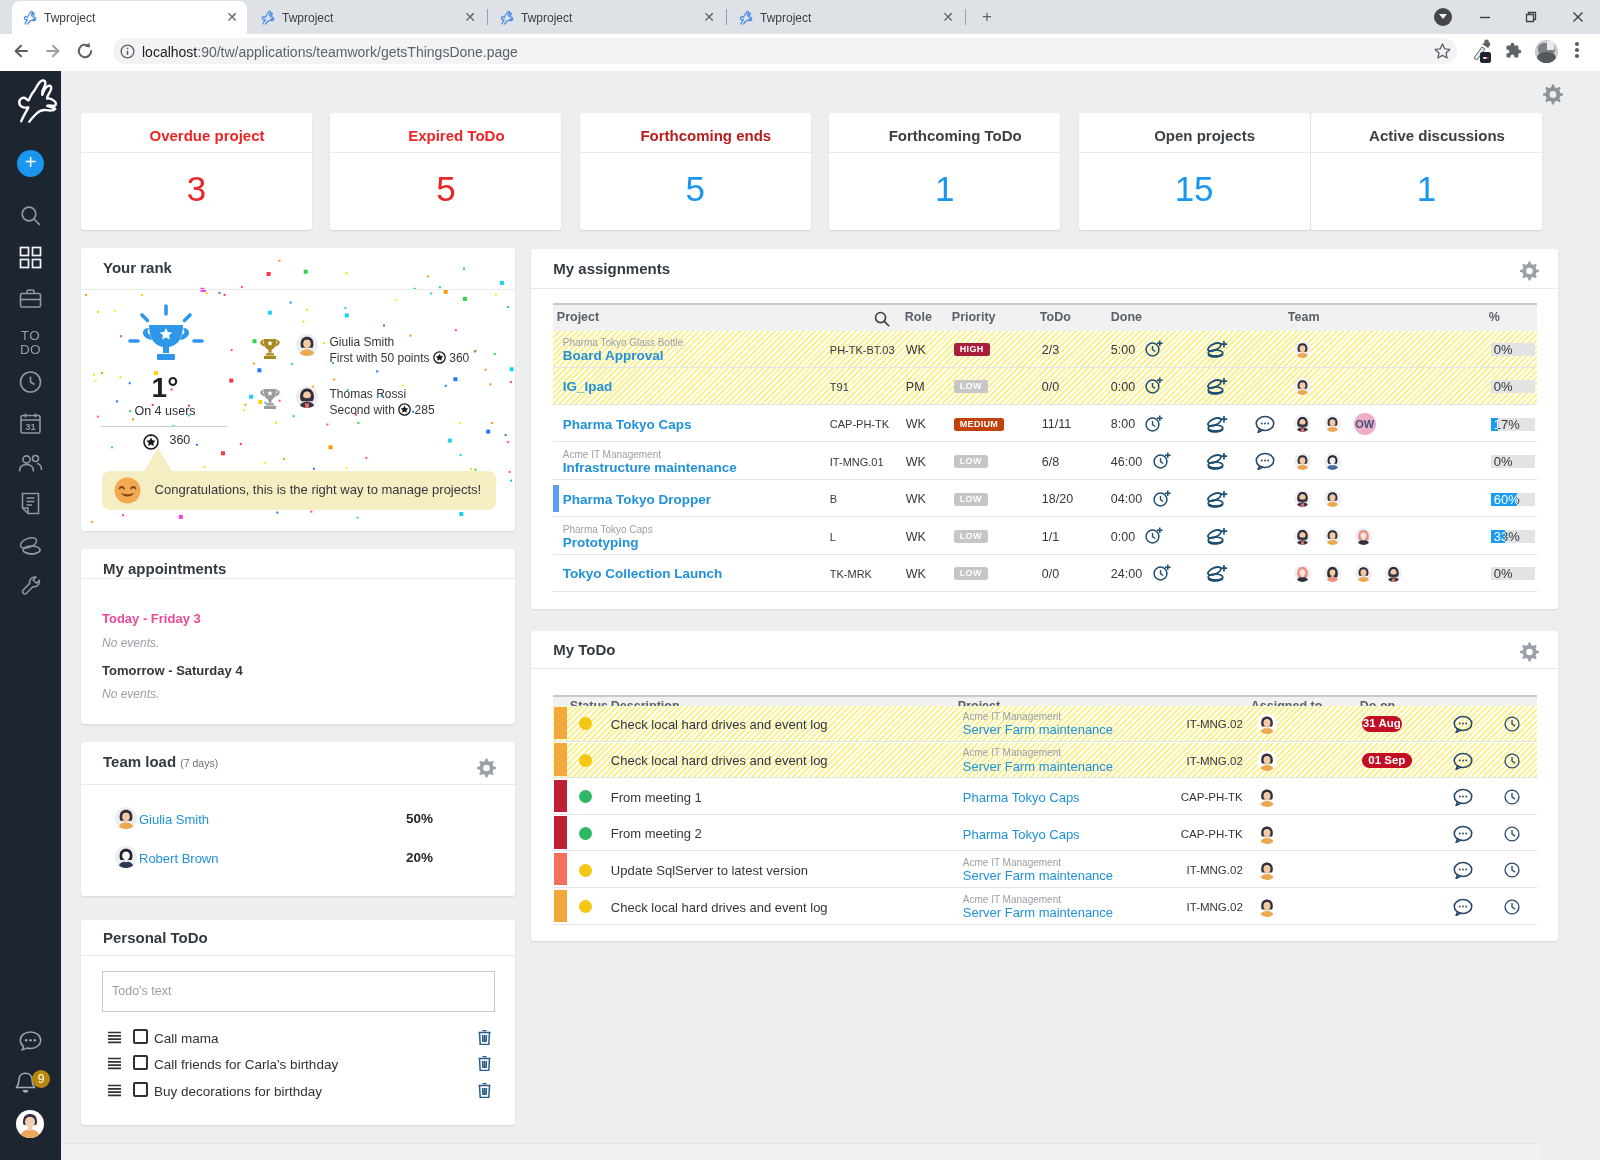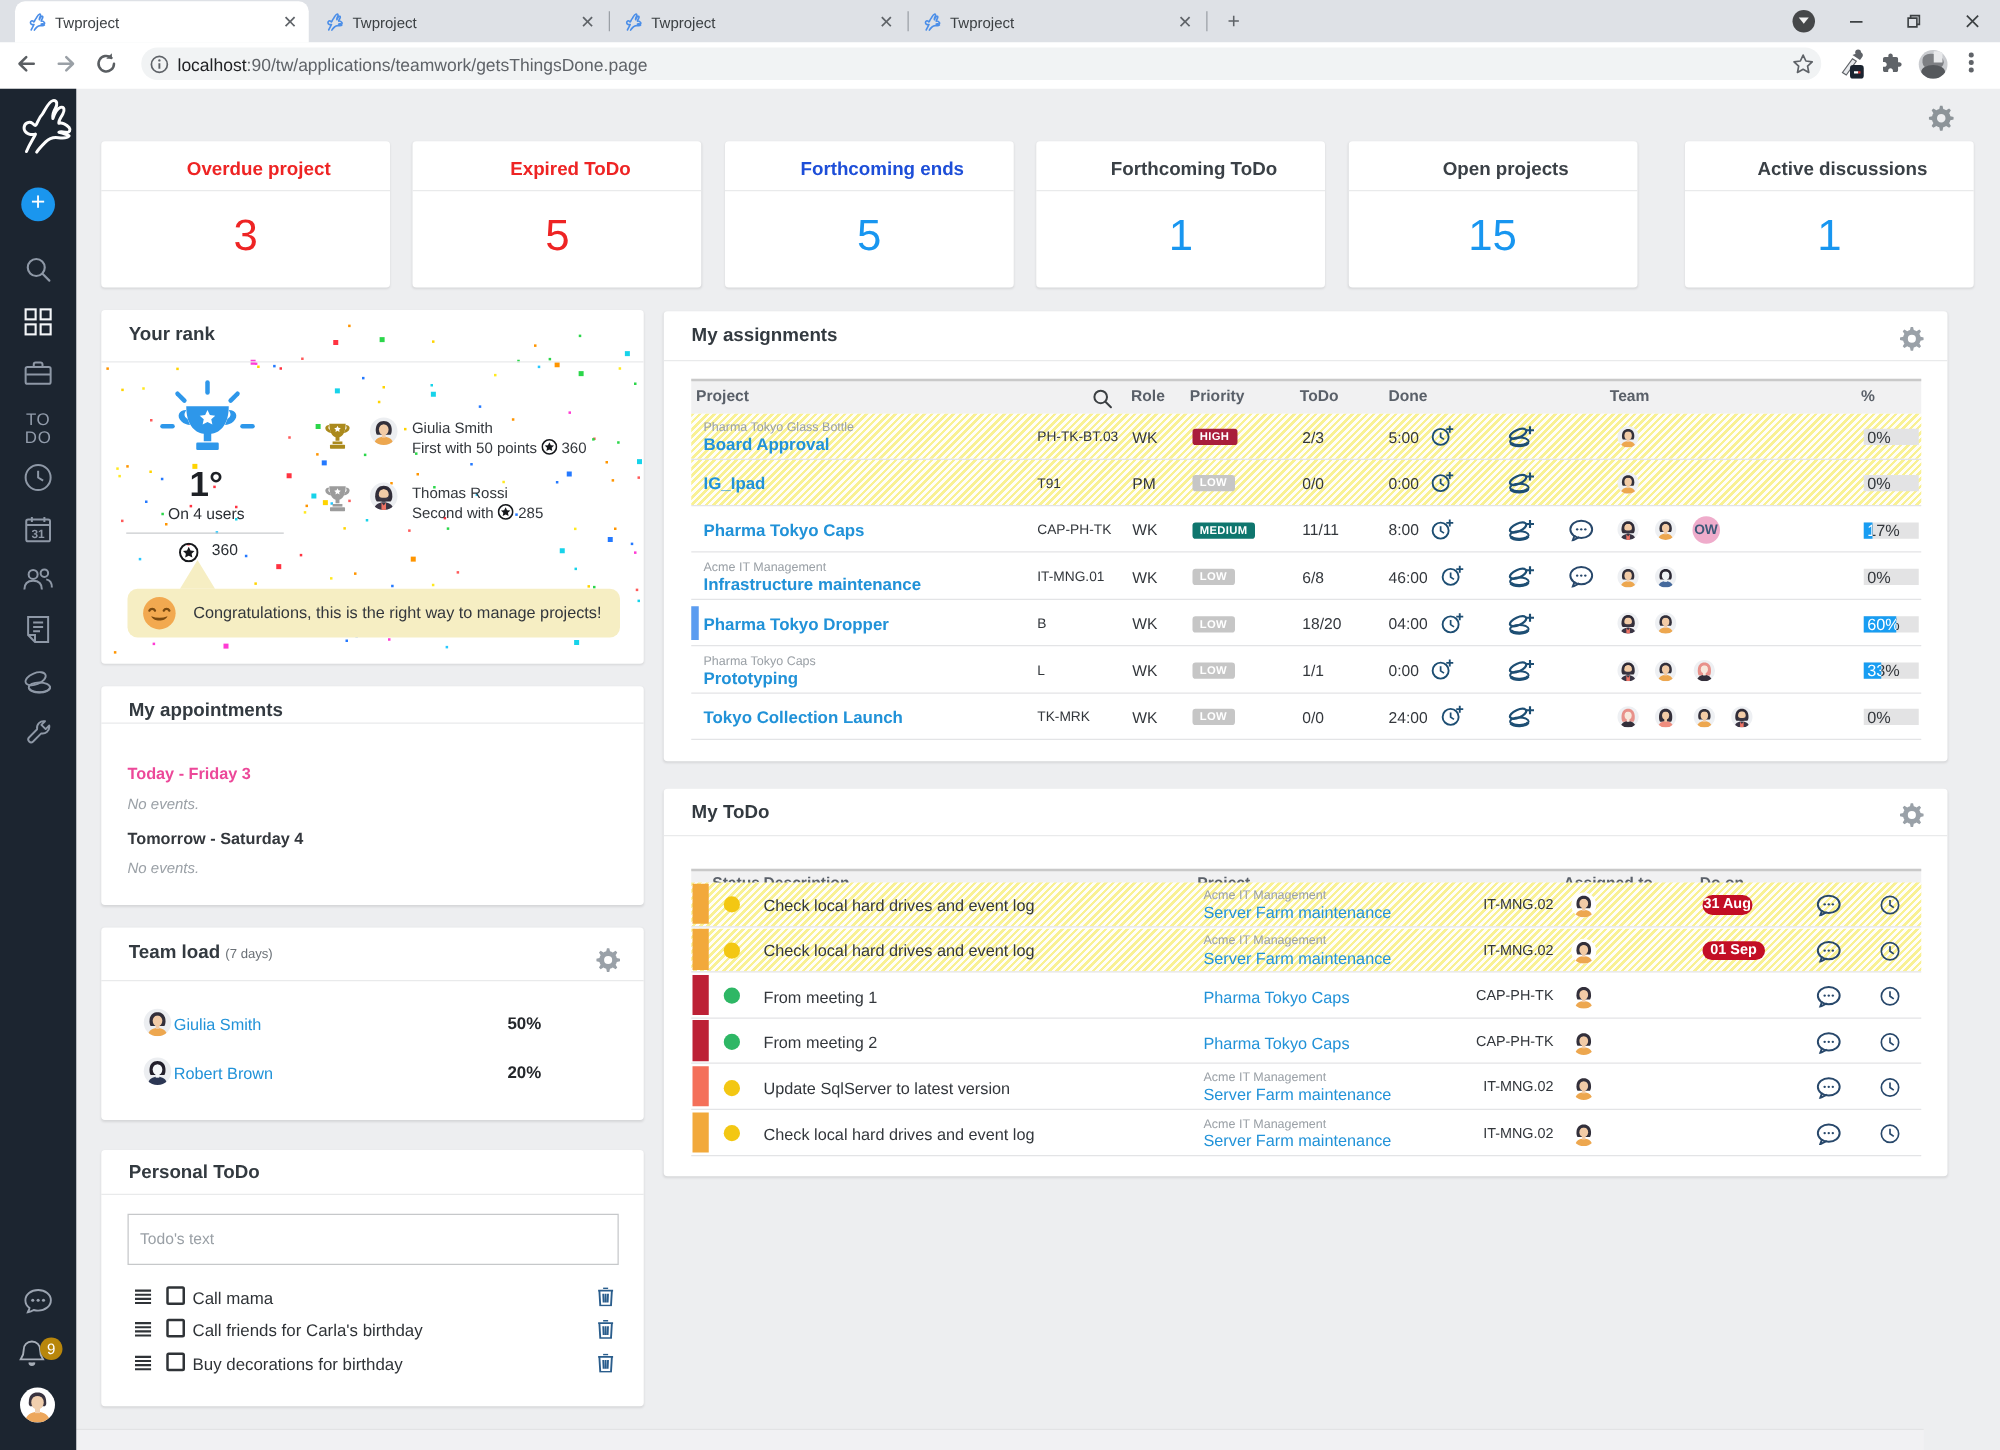--- a/index.html
+++ b/index.html
@@ -297,21 +297,21 @@
           </svg>
         </span>
 <div style="position:absolute;left:938px;top:12px;width:44px;height:13px;background:#e3e3e4;">
 <div style="position:absolute;left:3px;top:0px;font-size:13px;line-height:13px;color:#33373c;">0%</div>
 </div>
 </div>
 <div class="row" style="left:21.5px;top:156.8px;width:984px;height:36.5px;border-bottom:1px solid #e3e4e6;">
 <a class="lnk" style="position:absolute;left:10px;top:11px;font-size:13.5px;font-weight:bold;">Pharma Tokyo Caps</a>
 <div style="position:absolute;left:277px;top:12.5px;font-size:11px;color:#33373c;">CAP-PH-TK</div>
 <div style="position:absolute;left:353px;top:11.5px;font-size:12.5px;color:#33373c;">WK</div>
-<div style="position:absolute;left:401px;top:12px;height:13px;border-radius:2.5px;background:#0f766e;color:#fff;font-size:9px;font-weight:bold;line-height:13px;padding:0 6px;letter-spacing:0.3px;display:inline-block;">MEDIUM</div>
+<div style="position:absolute;left:401px;top:12px;height:13px;border-radius:2.5px;background:#c2410c;color:#fff;font-size:9px;font-weight:bold;line-height:13px;padding:0 6px;letter-spacing:0.3px;display:inline-block;">MEDIUM</div>
 <div style="position:absolute;left:489px;top:11.5px;font-size:12.5px;color:#33373c;">11/11</div>
 <div style="position:absolute;left:558px;top:11.5px;font-size:12.5px;color:#33373c;">8:00</div>
 <svg style="position:absolute;left:591px;top:8px;" width="22" height="20" viewBox="0 0 22 20">
           <use href="#clockplus"></use>
         </svg>
 <svg style="position:absolute;left:653px;top:8px;" width="22" height="22" viewBox="0 0 22 22">
           <use href="#wklog"></use>
         </svg>
 <svg style="position:absolute;left:702px;top:9px;" width="20" height="18" viewBox="0 0 19 17">
           <use href="#chatico"></use>
@@ -605,35 +605,35 @@
       <div class="t red">Overdue project</div>
       <div class="line"></div>
       <div class="n red">3</div>
     </div>
 <div class="card stat" style="left:330.4px;">
       <div class="t red">Expired ToDo</div>
       <div class="line"></div>
       <div class="n red">5</div>
     </div>
 <div class="card stat" style="left:579.8px;">
-      <div class="t" style="color:#1d4ed8;">Forthcoming ends</div>
+      <div class="t" style="color:#b91c1c;">Forthcoming ends</div>
       <div class="line"></div>
       <div class="n blue">5</div>
     </div>
 <div class="card stat" style="left:829.2px;">
       <div class="t" style="color:#3a4046;">Forthcoming ToDo</div>
       <div class="line"></div>
       <div class="n blue">1</div>
     </div>
 <div class="card stat" style="left:1078.6px;">
       <div class="t" style="color:#3a4046;">Open projects</div>
       <div class="line"></div>
       <div class="n blue">15</div>
     </div>
-<div class="card stat" style="left:1348px;">
+<div class="card stat" style="left:1311px;">
       <div class="t" style="color:#3a4046;">Active discussions</div>
       <div class="line"></div>
       <div class="n blue">1</div>
     </div>
 <svg style="position:absolute;left:1543px;top:13px;" width="20" height="21" viewBox="0 0 20 21">
       <use href="#gear8" fill="#8d9499"></use>
     </svg>
 
 <div class="card" id="rank" style="left:81px;top:177px;width:434px;height:283px;overflow:hidden;">
   <div style="position:absolute;left:2px;top:2px;width:2.4px;height:2.4px;box-shadow:140.6px 43.8px #ff3341, 33.0px 150.4px #2479ff, 251.4px 254.0px #2bd64a, 18.0px 122.1px #ff9500, 105.0px 154.6px #ff3341, 355.9px 36.3px #2bd64a, 271.9px 163.5px #ff3341, 249.0px 111.9px #2bd64a, 21.9px 239.8px #17d3ea, 181.4px 151.8px #27c8ff, 134.0px 228.1px #ffe920, 46.1px 160.2px #2bd64a, 161.4px 153.7px #ff9500, 243.5px 173.5px #ff5a5a, 293.2px 120.4px #2479ff, 201.3px 257.8px #2479ff, 130.3px 222.0px #2bd64a, 37.0px 85.2px #ff5a5a, 376.6px 204.1px #17d3ea, 262.6px 22.3px #ffd400, 181.0px 211.7px #ffe920, 401.4px 118.8px #ff9500, 329.2px 160.7px #2479ff, 147.6px 99.0px #ff5a5a, 250.2px 128.4px #ff9500, 406.3px 133.3px #ff9500, 28.0px 196.3px #27c8ff, 427.0px 229.7px #17d3ea, 308.7px 247.7px #2479ff, 11.7px 129.9px #ffe920, 263.5px 138.8px #2bd64a, 330.8px 37.8px #2bd64a, 172.3px 256.0px #ff5a5a, 36.5px 126.4px #ffd400, 120.9px 39.9px #ff3bd4, 371.8px 79.1px #ff3bd4, 424.2px 191.1px #ff3bd4, 411.9px 43.8px #ffe920, 66.8px 184.4px #ff3341, 209.6px 165.2px #17d3ea, 122.7px 42.4px #ffd400, 160.0px 158.9px #ffe920, 297.5px 144.8px #27c8ff, 282.3px 206.9px #ff5a5a, 387.0px 218.1px #ffd400, 169.9px 112.5px #ff9500, 208.1px 112.9px #2bd64a, 30.8px 59.8px #ffe920, 49.0px 168.4px #ff9500, 2.1px 43.9px #ff9500, 408.2px 172.0px #ff9500, 376.2px 172.1px #ffe920, 273.5px 266.7px #27c8ff, 157.9px 36.0px #ff5a5a, 427.0px 131.1px #ff5a5a, 135.5px 41.9px #2479ff, 318.9px 134.6px #ffe920, 223.0px 58.8px #ffd400, 156.8px 193.1px #ff3341, 326.5px 84.6px #ff9500, 300.0px 74.3px #2479ff, 390.7px 100.5px #2bd64a, 229.9px 217.8px #2479ff, 274.4px 171.9px #2bd64a, 347.0px 228.7px #2bd64a, 87.6px 138.5px #ff3341, 425.6px 220.9px #ff5a5a, 112.9px 193.8px #2479ff, 193.4px 261.6px #2479ff, 410.7px 103.0px #2bd64a, 45.7px 132.2px #2479ff, 89.5px 174.9px #27c8ff, 361.7px 134.8px #2479ff, 344.2px 25.5px #ff9500, 391.4px 218.7px #2bd64a, 206.6px 51.5px #2479ff, 39.1px 264.1px #ff3bd4, 200.2px 207.9px #ff9500, 312.2px 49.1px #ffe920, 13.8px 165.7px #ff5a5a, 347.2px 42.5px #27c8ff, 421.6px 184.1px #2479ff, 68.7px 153.9px #ff3341, 8.1px 270.9px #ff9500, 227.4px 260.6px #ff3bd4, 424.2px 56.0px #2bd64a, 14.0px 60.9px #ffd400, 105.0px 164.4px #17d3ea, 235.0px 233.1px #ff3341, 391.5px 100.0px #ff5a5a, 285.5px 227.8px #ffd400, 182.0px 256.2px #ffd400, 58.0px 44.1px #ffd400, 10.0px 123.9px #ffe920, 262.5px 217.0px #ffe920, 75.8px 133.2px #ff9500, 240.2px 92.3px #ffd400, 229.2px 135.6px #ff9500, 380.0px 17.7px #2bd64a, 120.5px 215.9px #ffd400, 195.5px 9.7px #ff9500, 191.7px 171.7px #ffd400, 261.4px 57.2px #17d3ea, 195.6px 149.7px #ff5a5a, 219.3px 70.6px #ffd400;"></div>

